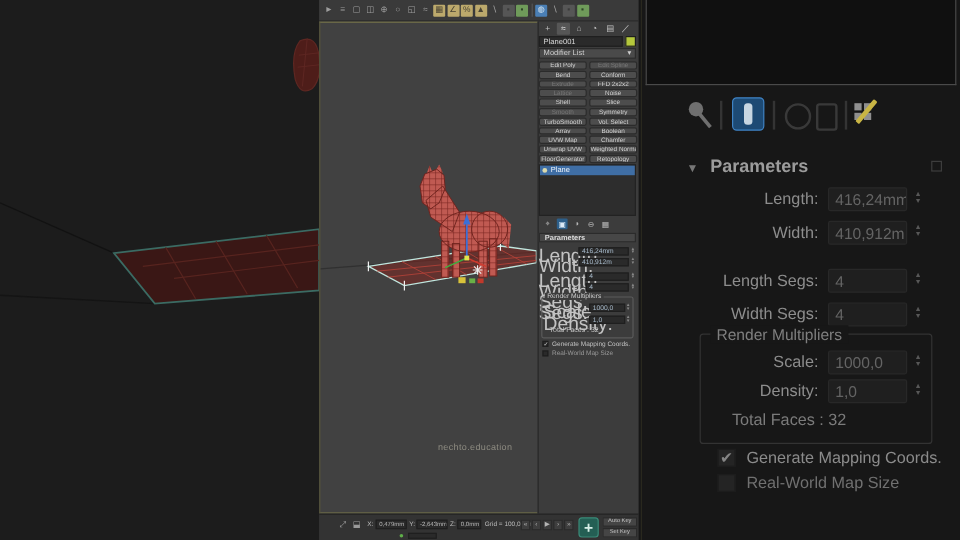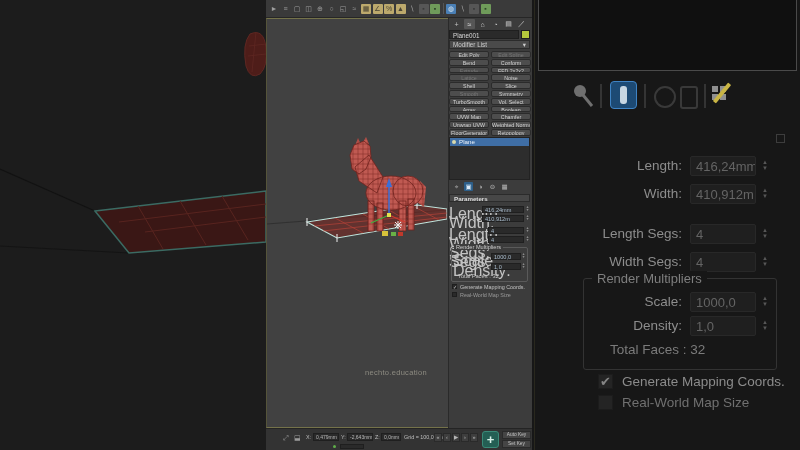--- a/index.html
+++ b/index.html
@@ -127,20 +127,23 @@
   <div class="abs ghosticon" style="left:680px;width:14px;height:19px;"></div>
   <div class="abs ovsep" style="left:704px;"></div>
   <div class="abs" id="ov-config">
     <div class="cfgdot" style="left:0;top:2px;"></div>
     <div class="cfgdot" style="left:8px;top:2px;"></div>
     <div class="cfgdot" style="left:0;top:10px;"></div>
     <div class="cfgdot" style="left:8px;top:10px;"></div>
     <div id="cfg-pencil"></div>
   </div>
 
+  <div class="abs" id="ov-header">
+    <span class="tri">▼</span><span>Parameters</span>
+  </div>
   <div class="abs" id="ov-close"></div>
 
   <div class="abs ovlabel" style="top:156px;">Length:</div>
   <div class="abs ovfield" style="top:156px;">416,24mm</div>
   <div class="abs ovspin" style="top:160px;">▲<br>▼</div>
 
   <div class="abs ovlabel" style="top:184px;">Width:</div>
   <div class="abs ovfield" style="top:184px;">410,912m</div>
   <div class="abs ovspin" style="top:188px;">▲<br>▼</div>
 

